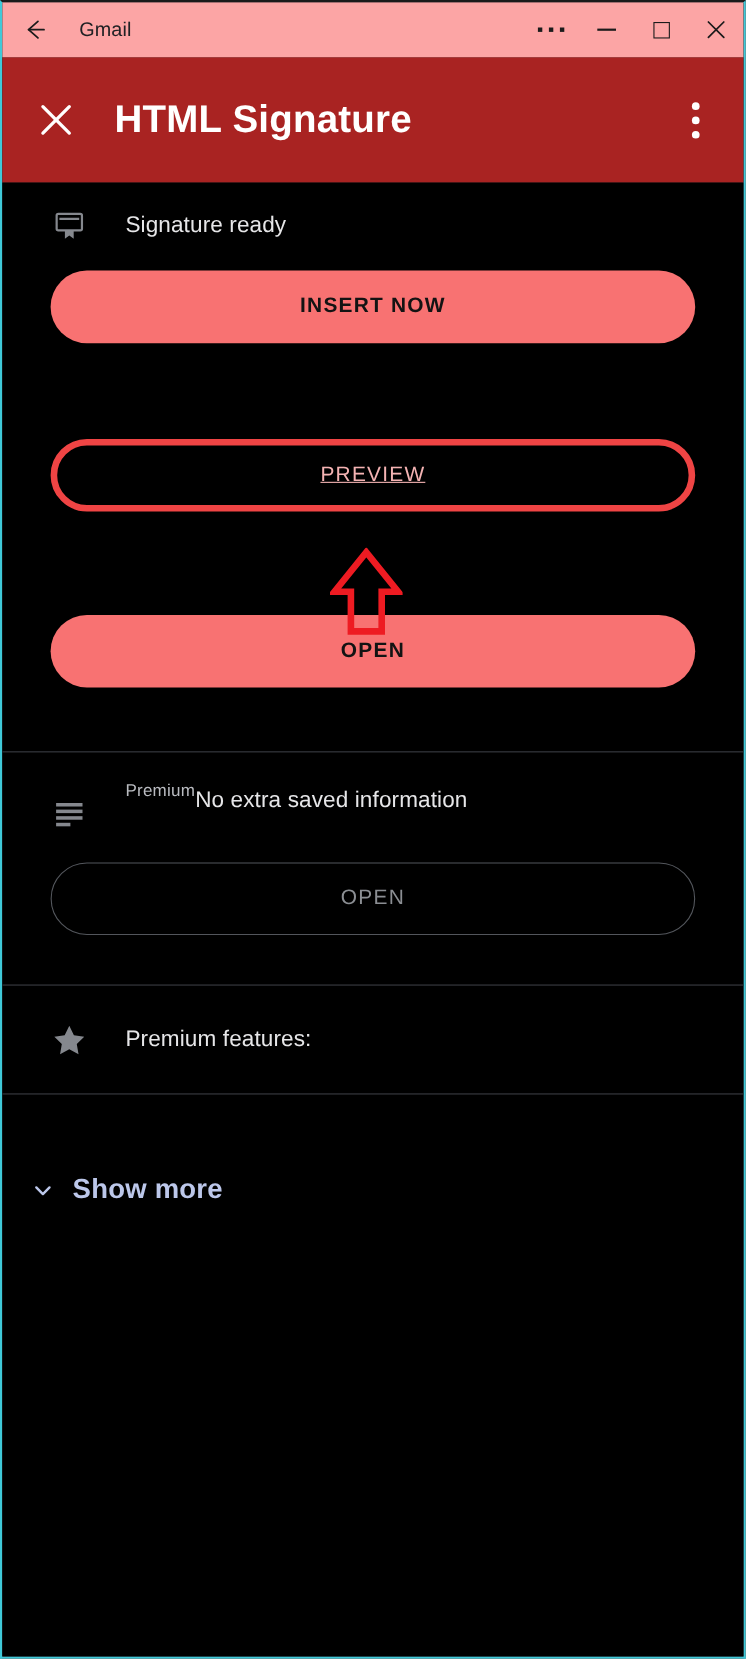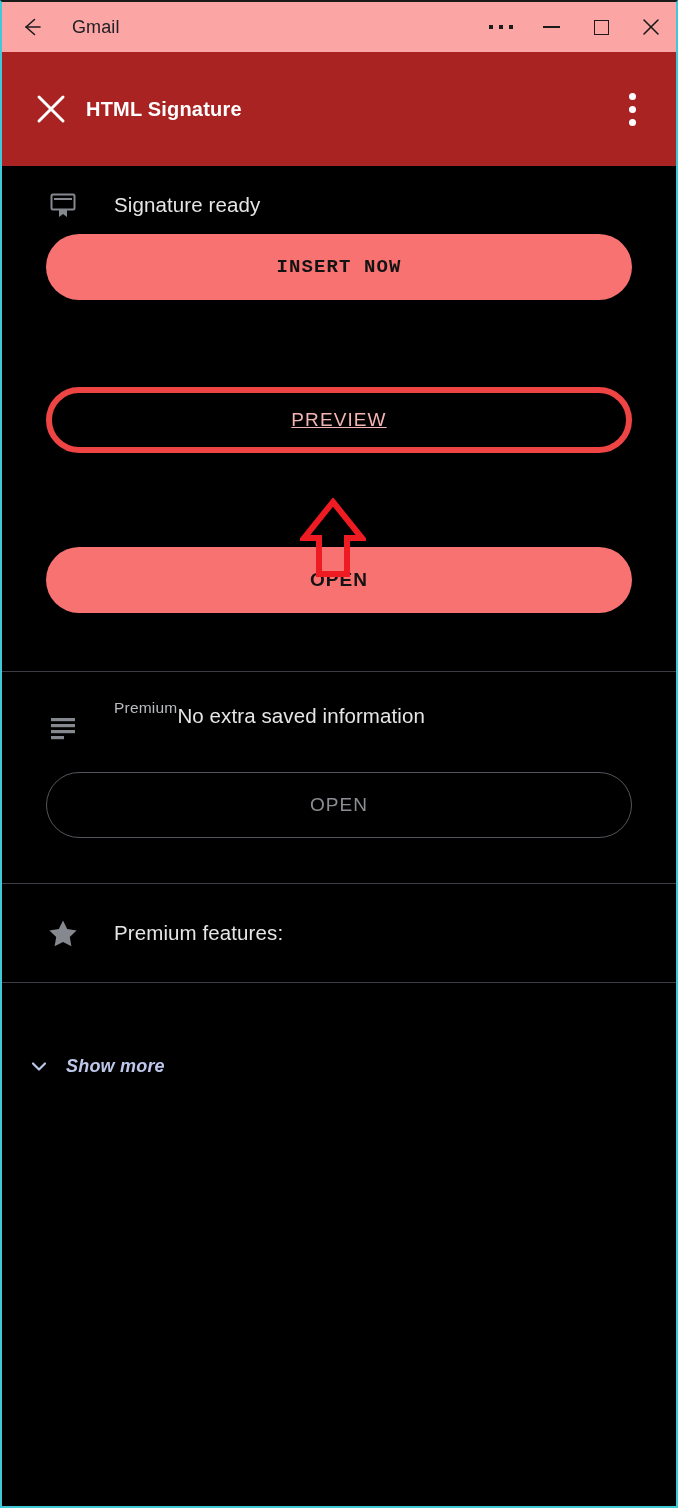--- a/index.html
+++ b/index.html
@@ -83,24 +83,24 @@
     align-items: center;
     padding: 0 22px 0 26px;
   }
   .app-header-close {
     width: 46px; height: 46px;
     display: flex; align-items: center; justify-content: center;
     flex: 0 0 auto;
   }
   .app-header-title {
     color: #ffffff;
-    font-size: 20px;
+    font-size: 35px;
     font-weight: 600;
     letter-spacing: 0.2px;
-    margin-left: 12px;
+    margin-left: 30px;
     white-space: nowrap;
   }
   .app-header-spacer { flex: 1 1 auto; }
   .overflow-menu {
     width: 44px; height: 46px;
     display: flex; flex-direction: column;
     align-items: center; justify-content: center;
     gap: 5px;
   }
   .overflow-menu i {
@@ -170,21 +170,21 @@
     font-weight: 500;
     text-decoration: underline;
   }
   .btn-outline-muted {
     background: transparent;
     border: 1px solid #53565c;
     color: #8b8e93;
     font-weight: 500;
   }
 
-  .mt-insert { margin-top: 6px; font-family: Liberation Mono, monospace; }
+  .mt-insert { margin-top: 18px; }
   .mt-preview { margin-top: 87px; }
   .mt-edit { margin-top: 94px; }
   .mb-edit { margin-bottom: 58px; }
 
   
   .premium-row {
     display: flex;
     align-items: flex-start;
     padding-top: 26px;
     gap: 34px;
@@ -233,25 +233,24 @@
   
   .showmore-row {
     display: flex;
     align-items: center;
     gap: 16px;
     padding-top: 72px;
     padding-left: 26px;
     cursor: pointer;
   }
   .showmore-text {
-    font-size: 18px;
+    font-size: 25px;
     color: #bcc7ea;
     font-weight: 600;
     letter-spacing: 0.2px;
-    font-style: italic;
   }
 
   
   .annotation-arrow {
     position: absolute;
     left: 298px;
     top: 332px;
     width: 66px;
     height: 80px;
     pointer-events: none;

